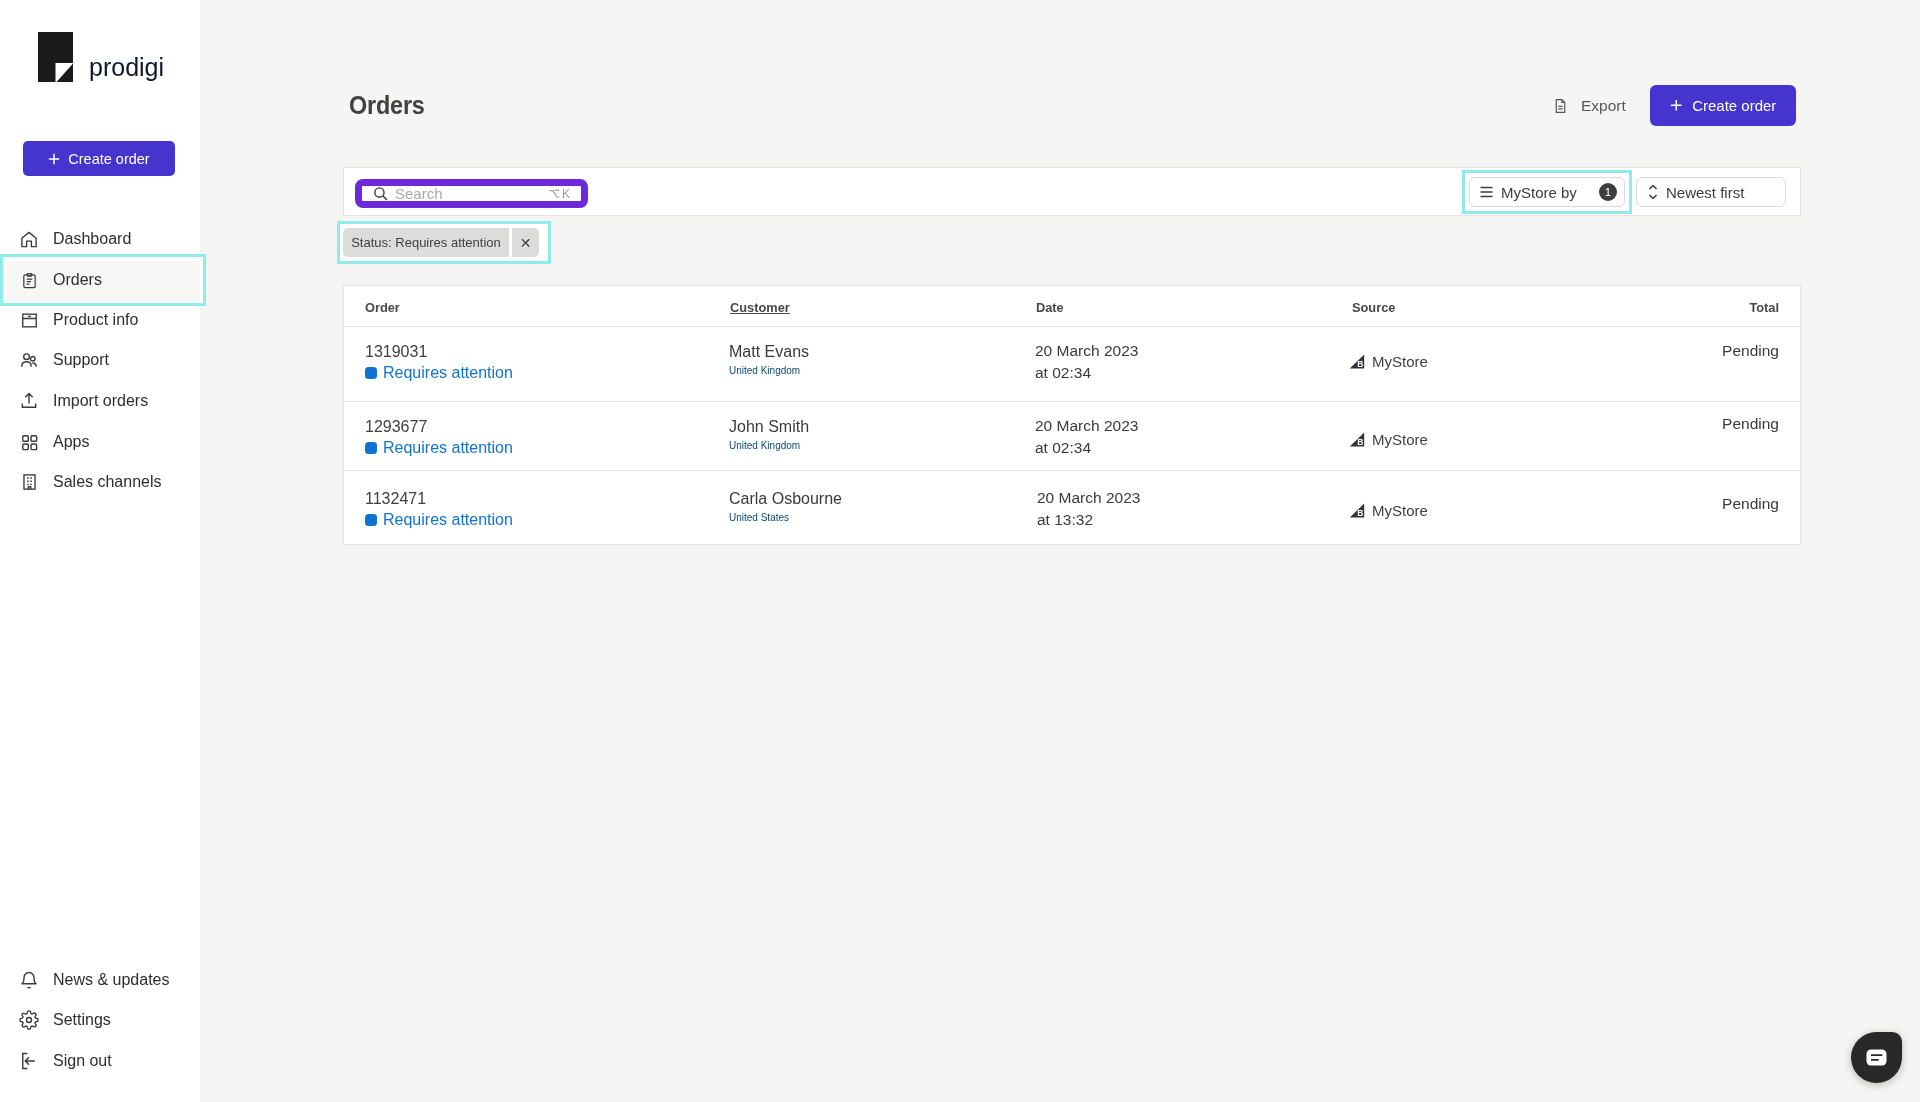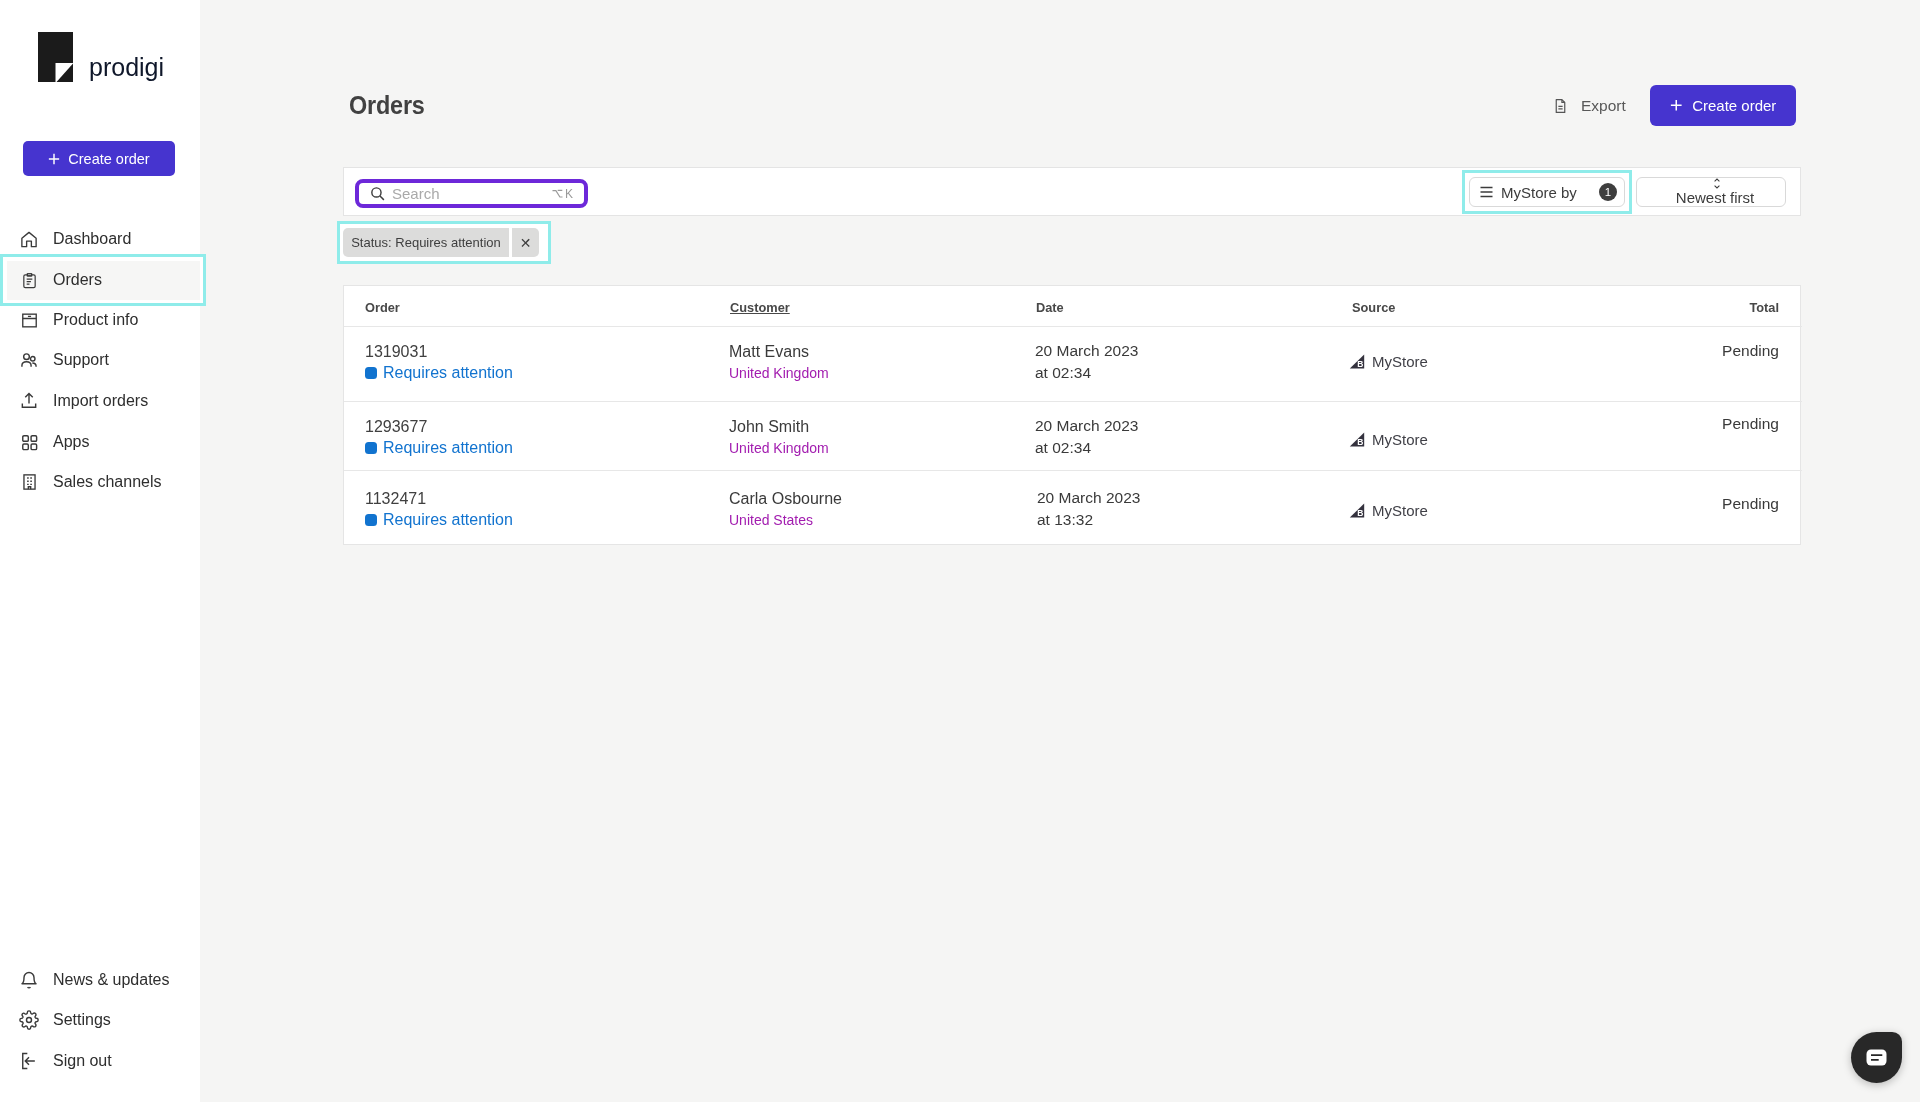--- a/index.html
+++ b/index.html
@@ -17,46 +17,46 @@
 #orders-ring { position:absolute; left:0px; top:254px; width:206px; height:52px; border:3px solid #8fecea; background:#fff; }
 #orders-bg { position:absolute; left:7px; top:261px; width:193px; height:39px; background:#f6f6f5; }
 
 
 #h1 { position:absolute; left:349px; top:90px; font-size:26px; font-weight:bold; color:#414141; transform:scaleX(0.9); transform-origin:left center; letter-spacing:-0.2px; }
 #export { position:absolute; left:1552px; top:96px; display:flex; align-items:center; gap:12px; color:#585858; font-size:15.5px; }
 #top-create { position:absolute; left:1650px; top:85px; width:146px; height:41px; background:#4634cf; border-radius:6px; color:#fff; font-size:15px; display:flex; align-items:center; justify-content:center; gap:10px; }
 
 
 #toolbar { position:absolute; left:343px; top:167px; width:1458px; height:49px; background:#fff; border:1px solid #e4e4e4; }
-#search { position:absolute; left:11px; top:11px; width:233px; height:29px; border:4px solid #6d28d9; border-radius:8px; background:#fff; display:flex; align-items:center; }
+#search { position:absolute; left:11px; top:11px; width:233px; height:29px; border:7px solid #6d28d9; border-radius:8px; background:#fff; display:flex; align-items:center; }
 #search .ph { color:#a9a9a9; font-size:15px; margin-left:6px; }
 #search .kbd { position:absolute; right:11px; color:#9a9a9a; font-size:13px; display:flex; align-items:center; gap:2px;}
 #filter-ring { position:absolute; left:1118px; top:2px; width:170px; height:44px; border:3px solid #8fecea; background:#fff; }
 #filter-btn { position:absolute; left:1125px; top:9px; width:156px; height:30px; border:1px solid #d9d9d9; border-radius:6px; background:#fff; display:flex; align-items:center; }
 #filter-btn .tx { margin-left:8px; font-size:15px; color:#3c3c3c; }
 #filter-btn .badge { position:absolute; right:7px; width:18px; height:18px; border-radius:50%; background:#3e3e3e; color:#fff; font-size:11.5px; display:flex; align-items:center; justify-content:center; }
-#sort-btn { position:absolute; left:1292px; top:9px; width:150px; height:30px; border:1px solid #d9d9d9; border-radius:6px; background:#fff; display:flex; align-items:center;flex-direction:column; }
+#sort-btn { position:absolute; left:1292px; top:9px; width:150px; height:30px; border:1px solid #d9d9d9; border-radius:6px; background:#fff; display:flex; align-items:center; }
 #sort-btn .tx { margin-left:8px; font-size:15px; color:#3c3c3c; }
 
 
 #chip-ring { position:absolute; left:337px; top:221px; width:214px; height:43px; border:3px solid #8fecea; background:#fff; }
 #chip { position:absolute; left:343px; top:228px; height:29px; display:flex; }
 #chip .main { background:#dcdcdb; border-radius:5px 0 0 5px; display:flex; align-items:center; justify-content:center; width:166px; font-size:13px; color:#3e3e3e; }
 #chip .x { background:#dcdcdb; border-radius:0 5px 5px 0; margin-left:3px; width:27px; display:flex; align-items:center; justify-content:center; color:#3e3e3e; font-size:14px; }
 
 
 #table { position:absolute; left:343px; top:285px; width:1458px; height:260px; background:#fff; border:1px solid #e5e5e5; }
 .th { position:absolute; font-size:12.8px; font-weight:bold; color:#484848; top:14px; }
 .hdiv { position:absolute; left:0; width:1458px; height:1px; background:#e7e7e7; }
 .cell { position:absolute; }
 .num { font-size:16px; color:#404040; }
 .status { display:flex; align-items:center; gap:6px; color:#1173cf; font-size:16px; margin-top:3px; }
 .status .sq { width:12px; height:12px; background:#1173cf; border-radius:3.5px; }
 .cname { font-size:16px; color:#3a3a3a; }
-.cgray { font-size:14px; color:#a21caf; margin-top:4px; }
+.cgray { font-size:10px; color:#0c4a6e; margin-top:4px; }
 .dt1 { font-size:15.5px; color:#3a3a3a; }
 .dt2 { font-size:15.5px; color:#3a3a3a; margin-top:4px; }
 .src { display:flex; align-items:center; gap:7px; font-size:15px; color:#3f3f46; }
 .pending { position:absolute; right:21px; font-size:15.5px; color:#3a3a3a; }
 
 
 #chat { position:absolute; left:1851px; top:1032px; width:51px; height:51px; background:#282828; border-radius:26px 10px 26px 26px; box-shadow:0 2px 8px rgba(0,0,0,0.25); display:flex; align-items:center; justify-content:center; }
 </style>
 </head>
 <body>

